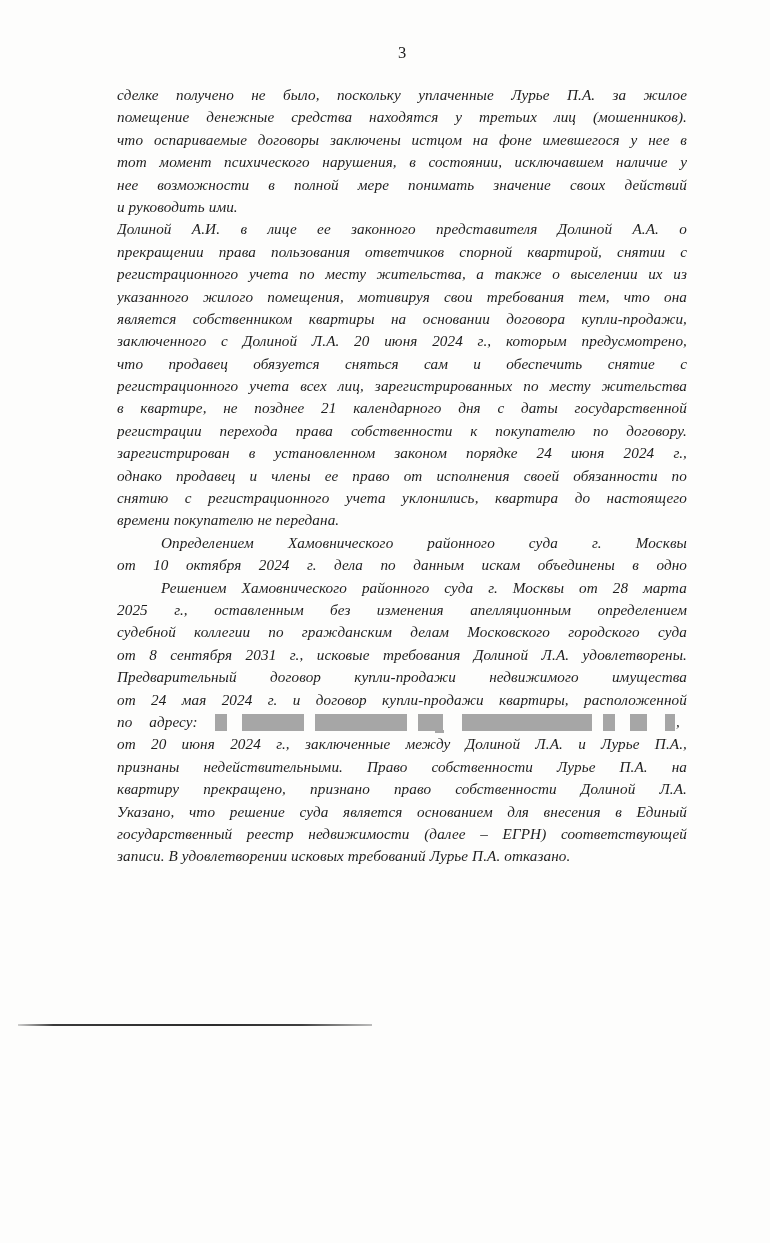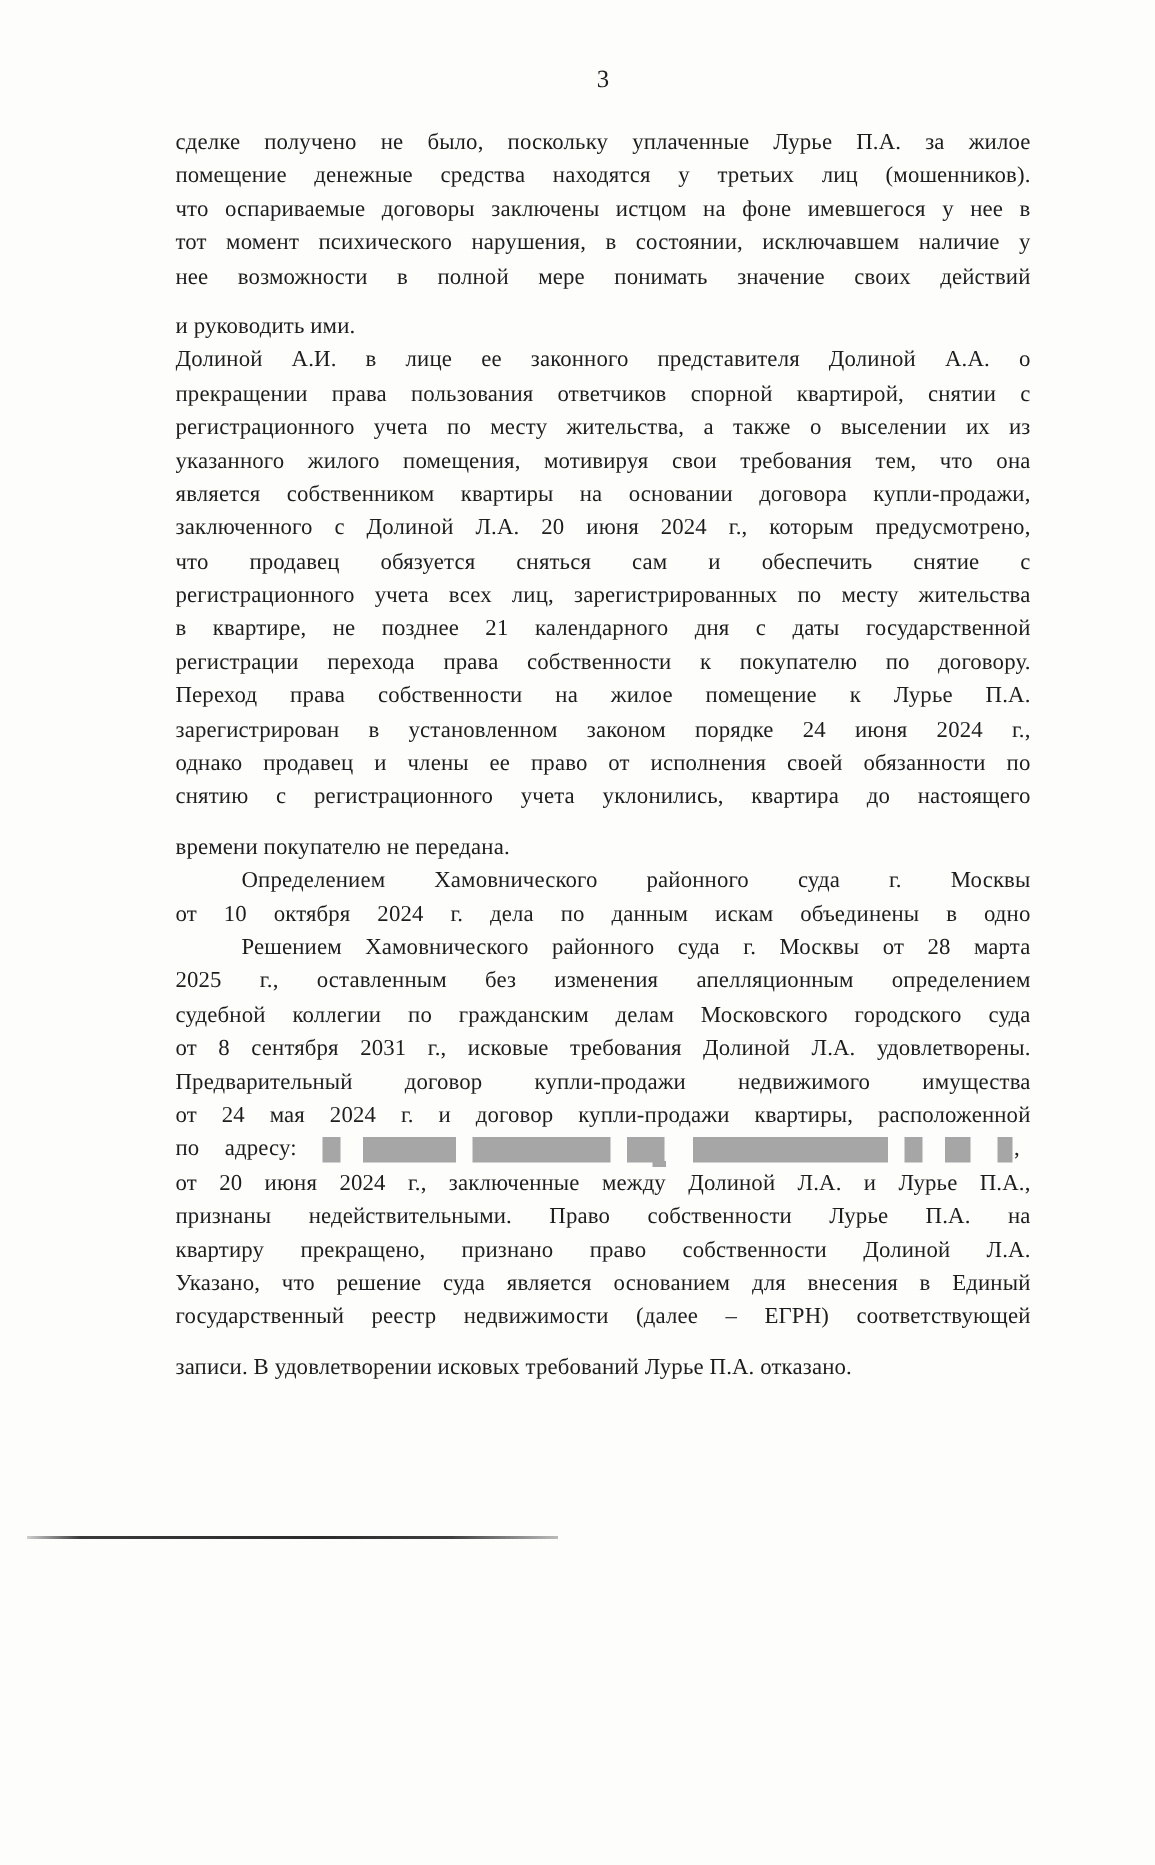--- a/index.html
+++ b/index.html
@@ -30,24 +30,24 @@
     line-height: 22.4px;
     letter-spacing: 0.1px;
   }
   .line {
     height: 22.4px;
     overflow: hidden;
     text-align: justify;
     text-align-last: justify;
     -moz-text-align-last: justify;
     white-space: normal;
+    font-style: italic;
   }
   .line.para-end {
     text-align-last: left;
-    margin-top: 11px;
     -moz-text-align-last: left;
   }
   .line.indent { text-indent: 44px; }
   .redacted-line {
     position: relative;
     text-align-last: left;
     -moz-text-align-last: left;
   }
   .redacted-line .prefix { word-spacing: 13px; }
   .redaction-block {
@@ -82,21 +82,20 @@
       <div class="line">Долиной А.И. в лице ее законного представителя Долиной А.А. о</div>
       <div class="line">прекращении права пользования ответчиков спорной квартирой, снятии с</div>
       <div class="line">регистрационного учета по месту жительства, а также о выселении их из</div>
       <div class="line">указанного жилого помещения, мотивируя свои требования тем, что она</div>
       <div class="line">является собственником квартиры на основании договора купли-продажи,</div>
       <div class="line">заключенного с Долиной Л.А. 20 июня 2024 г., которым предусмотрено,</div>
       <div class="line">что продавец обязуется сняться сам и обеспечить снятие с</div>
       <div class="line">регистрационного учета всех лиц, зарегистрированных по месту жительства</div>
       <div class="line">в квартире, не позднее 21 календарного дня с даты государственной</div>
       <div class="line">регистрации перехода права собственности к покупателю по договору.</div>
-      <div class="line">Переход права собственности на жилое помещение к Лурье П.А.</div>
       <div class="line">зарегистрирован в установленном законом порядке 24 июня 2024 г.,</div>
       <div class="line">однако продавец и члены ее право от исполнения своей обязанности по</div>
       <div class="line">снятию с регистрационного учета уклонились, квартира до настоящего</div>
       <div class="line para-end">времени покупателю не передана.</div>
       <div class="line indent">Определением Хамовнического районного суда г. Москвы</div>
       <div class="line">от 10 октября 2024 г. дела по данным искам объединены в одно</div>
       <div class="line indent">Решением Хамовнического районного суда г. Москвы от 28 марта</div>
       <div class="line">2025 г., оставленным без изменения апелляционным определением</div>
       <div class="line">судебной коллегии по гражданским делам Московского городского суда</div>
       <div class="line">от 8 сентября 2031 г., исковые требования Долиной Л.А. удовлетворены.</div>

